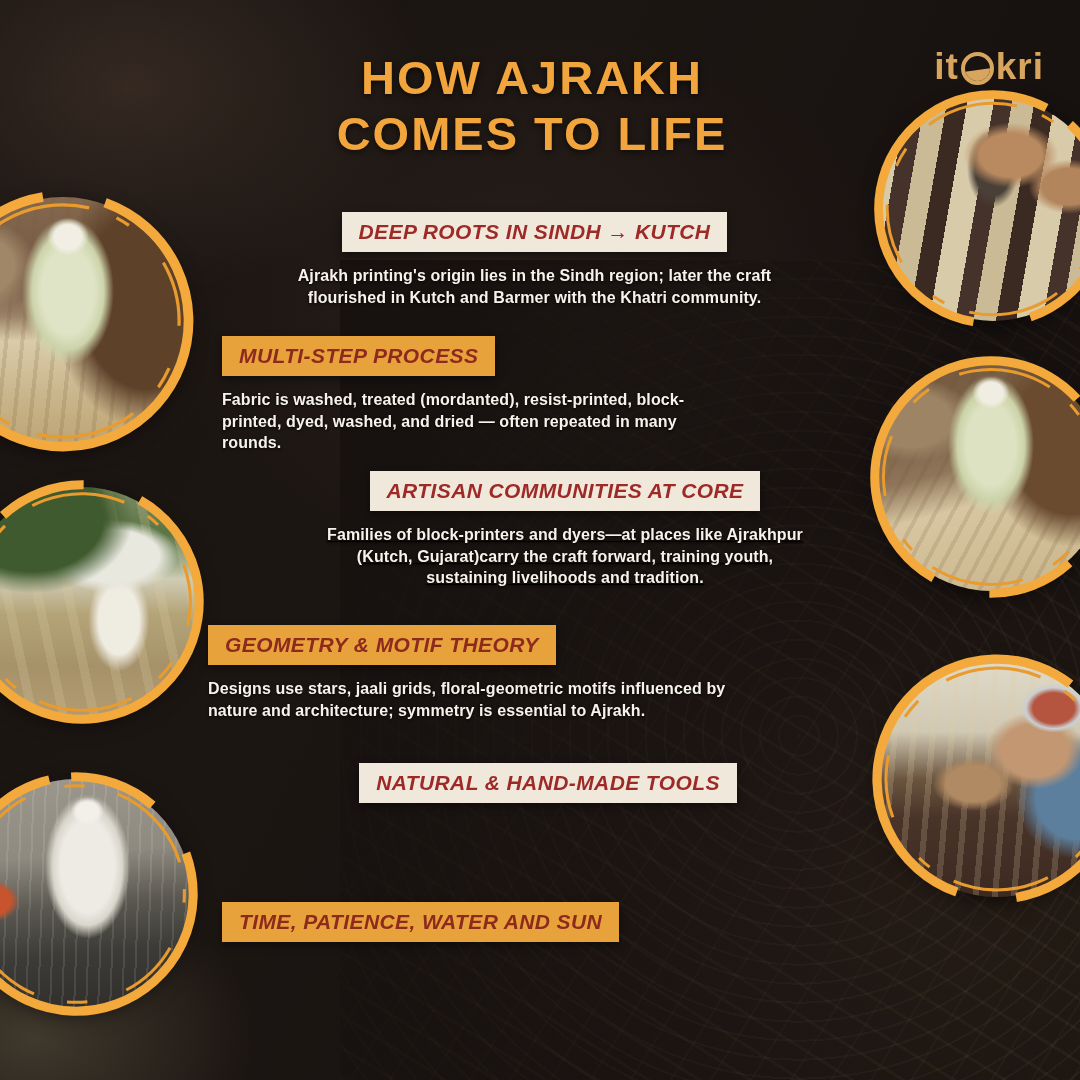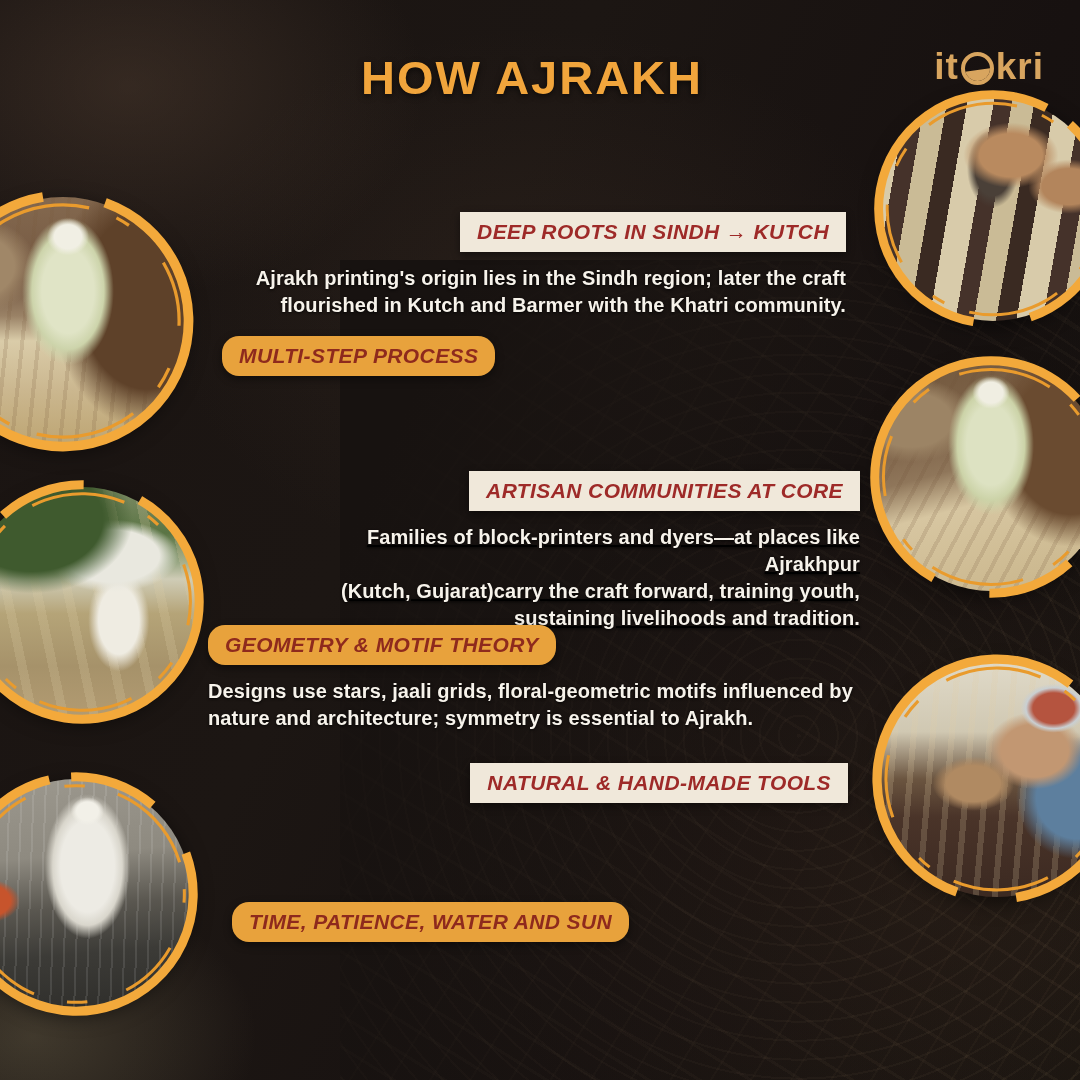--- a/index.html
+++ b/index.html
@@ -99,33 +99,33 @@
       radial-gradient(48px 30px at 10% 53%, #c7542c 0 55%, transparent 75%),
       repeating-linear-gradient(92deg, rgba(255,255,255,0.10) 0 2px, transparent 2px 12px),
       linear-gradient(175deg,#9c988e 0%,#8e8a80 34%,#5a5750 55%,#3c3b37 74%,#2e2d2a 100%);}
   
   .sec{position:absolute;}
   .sec .hdr{
     display:inline-block;font-style:italic;font-weight:800;font-size:21px;
     letter-spacing:0.4px;padding:8px 17px;box-shadow:0 3px 8px rgba(0,0,0,0.45);
   }
   .hdr-cream{background:#F0E8DA;color:#9E2A28;}
-  .hdr-orange{background:#E8A23C;color:#8E2A1D;border-radius:17px;}
+  .hdr-orange{background:#E8A23C;color:#8E2A1D;}
   .sec .body{
-    margin-top:13px;color:#F7F3EB;font-weight:700;font-size:20px;line-height:1.35;
+    margin-top:13px;color:#F7F3EB;font-weight:700;font-size:16px;line-height:1.35;
     white-space:pre-line;text-shadow:0 1px 3px rgba(0,0,0,0.85);letter-spacing:0.1px;
   }
-  .align-right{text-align:right;}
+  .align-right{text-align:center;}
   .align-left{text-align:left;}
   .s1{left:223px;top:212px;width:623px;}
   .s2{left:222px;top:336px;width:600px;}
   .s3{left:270px;top:471px;width:590px;text-decoration:underline;}
   .s4{left:208px;top:625px;width:660px;}
   .s5{left:248px;top:763px;width:600px;}
-  .s6{left:232px;top:902px;width:660px;}
+  .s6{left:222px;top:902px;width:660px;}
 </style>
 </head>
 <body>
 
 <div class="poster">
 
   <div class="bg-base"></div>
   <div class="bg-fabric"></div>
   <div class="bg-fabric-fade"></div>
 
@@ -172,36 +172,40 @@
   <div class="pc" style="left:-50px;top:768px;width:252px;height:252px;">
     <div class="photo p6"></div>
     <svg viewBox="0 0 100 100">
       <circle cx="50" cy="50" r="46.5" fill="none" stroke="#F3A93B" stroke-width="3.6" pathLength="100" stroke-dasharray="55 4 18 3 12 8" transform="rotate(-20 50 50)"></circle>
       <circle cx="50" cy="50" r="43" fill="none" stroke="#E99B2D" stroke-width="1.2" pathLength="100" stroke-dasharray="9 6 3 5 14 4 2 7" transform="rotate(30 50 50)"></circle>
     </svg>
   </div>
 
   <h1 class="title" style="margin:0;">
     <span>HOW AJRAKH</span>
+    <span>COMES TO LIFE</span>
   </h1>
 
   <div class="logo">
     <span>it</span>
     <span class="logo-o"></span>
     <span>kri</span>
   </div>
 
   <div class="sec s1 align-right">
     <div class="hdr hdr-cream">DEEP ROOTS IN SINDH → KUTCH</div>
     <div class="body">Ajrakh printing's origin lies in the Sindh region; later the craft
 flourished in Kutch and Barmer with the Khatri community.</div>
   </div>
 
   <div class="sec s2 align-left">
     <div class="hdr hdr-orange">MULTI-STEP PROCESS</div>
+    <div class="body">Fabric is washed, treated (mordanted), resist-printed, block-
+printed, dyed, washed, and dried — often repeated in many
+rounds.</div>
   </div>
 
   <div class="sec s3 align-right">
     <div class="hdr hdr-cream">ARTISAN COMMUNITIES AT CORE</div>
     <div class="body">Families of block-printers and dyers—at places like Ajrakhpur
 (Kutch, Gujarat)carry the craft forward, training youth,
 sustaining livelihoods and tradition.</div>
   </div>
 
   <div class="sec s4 align-left">

